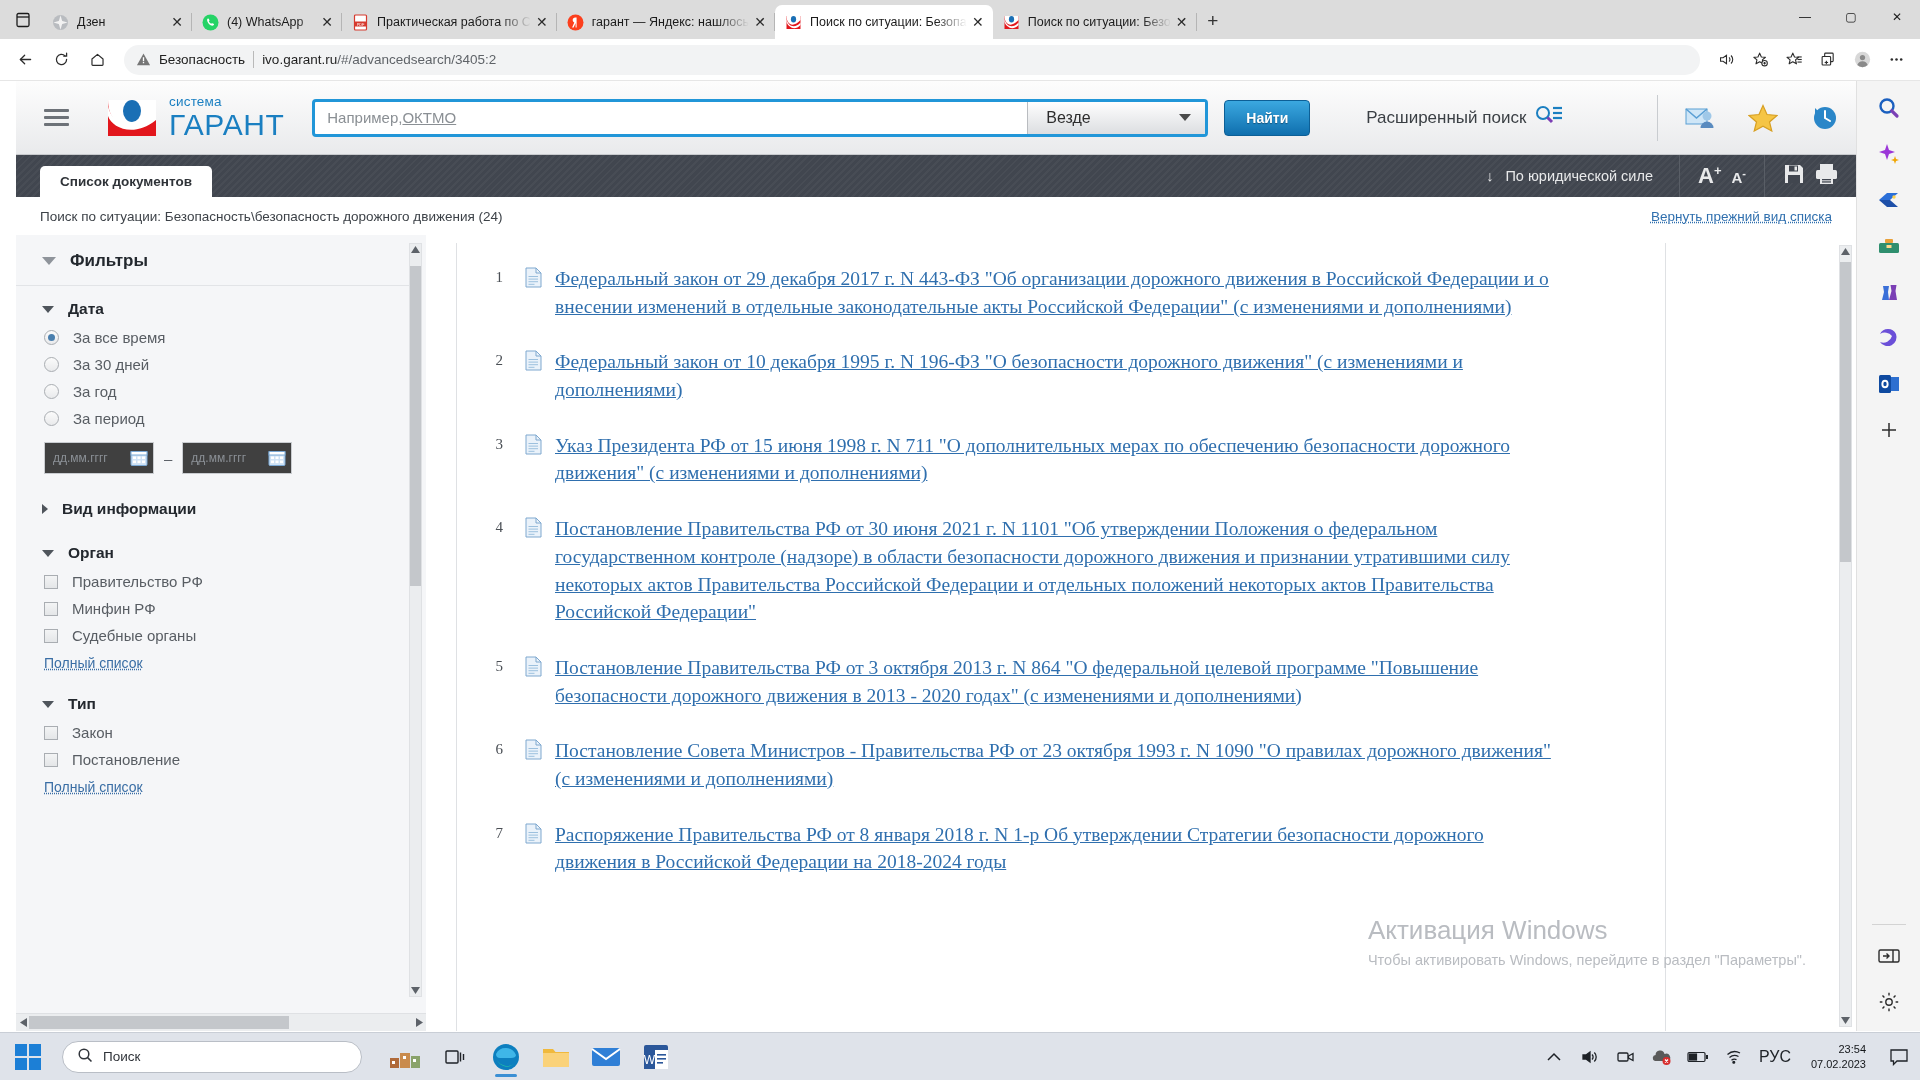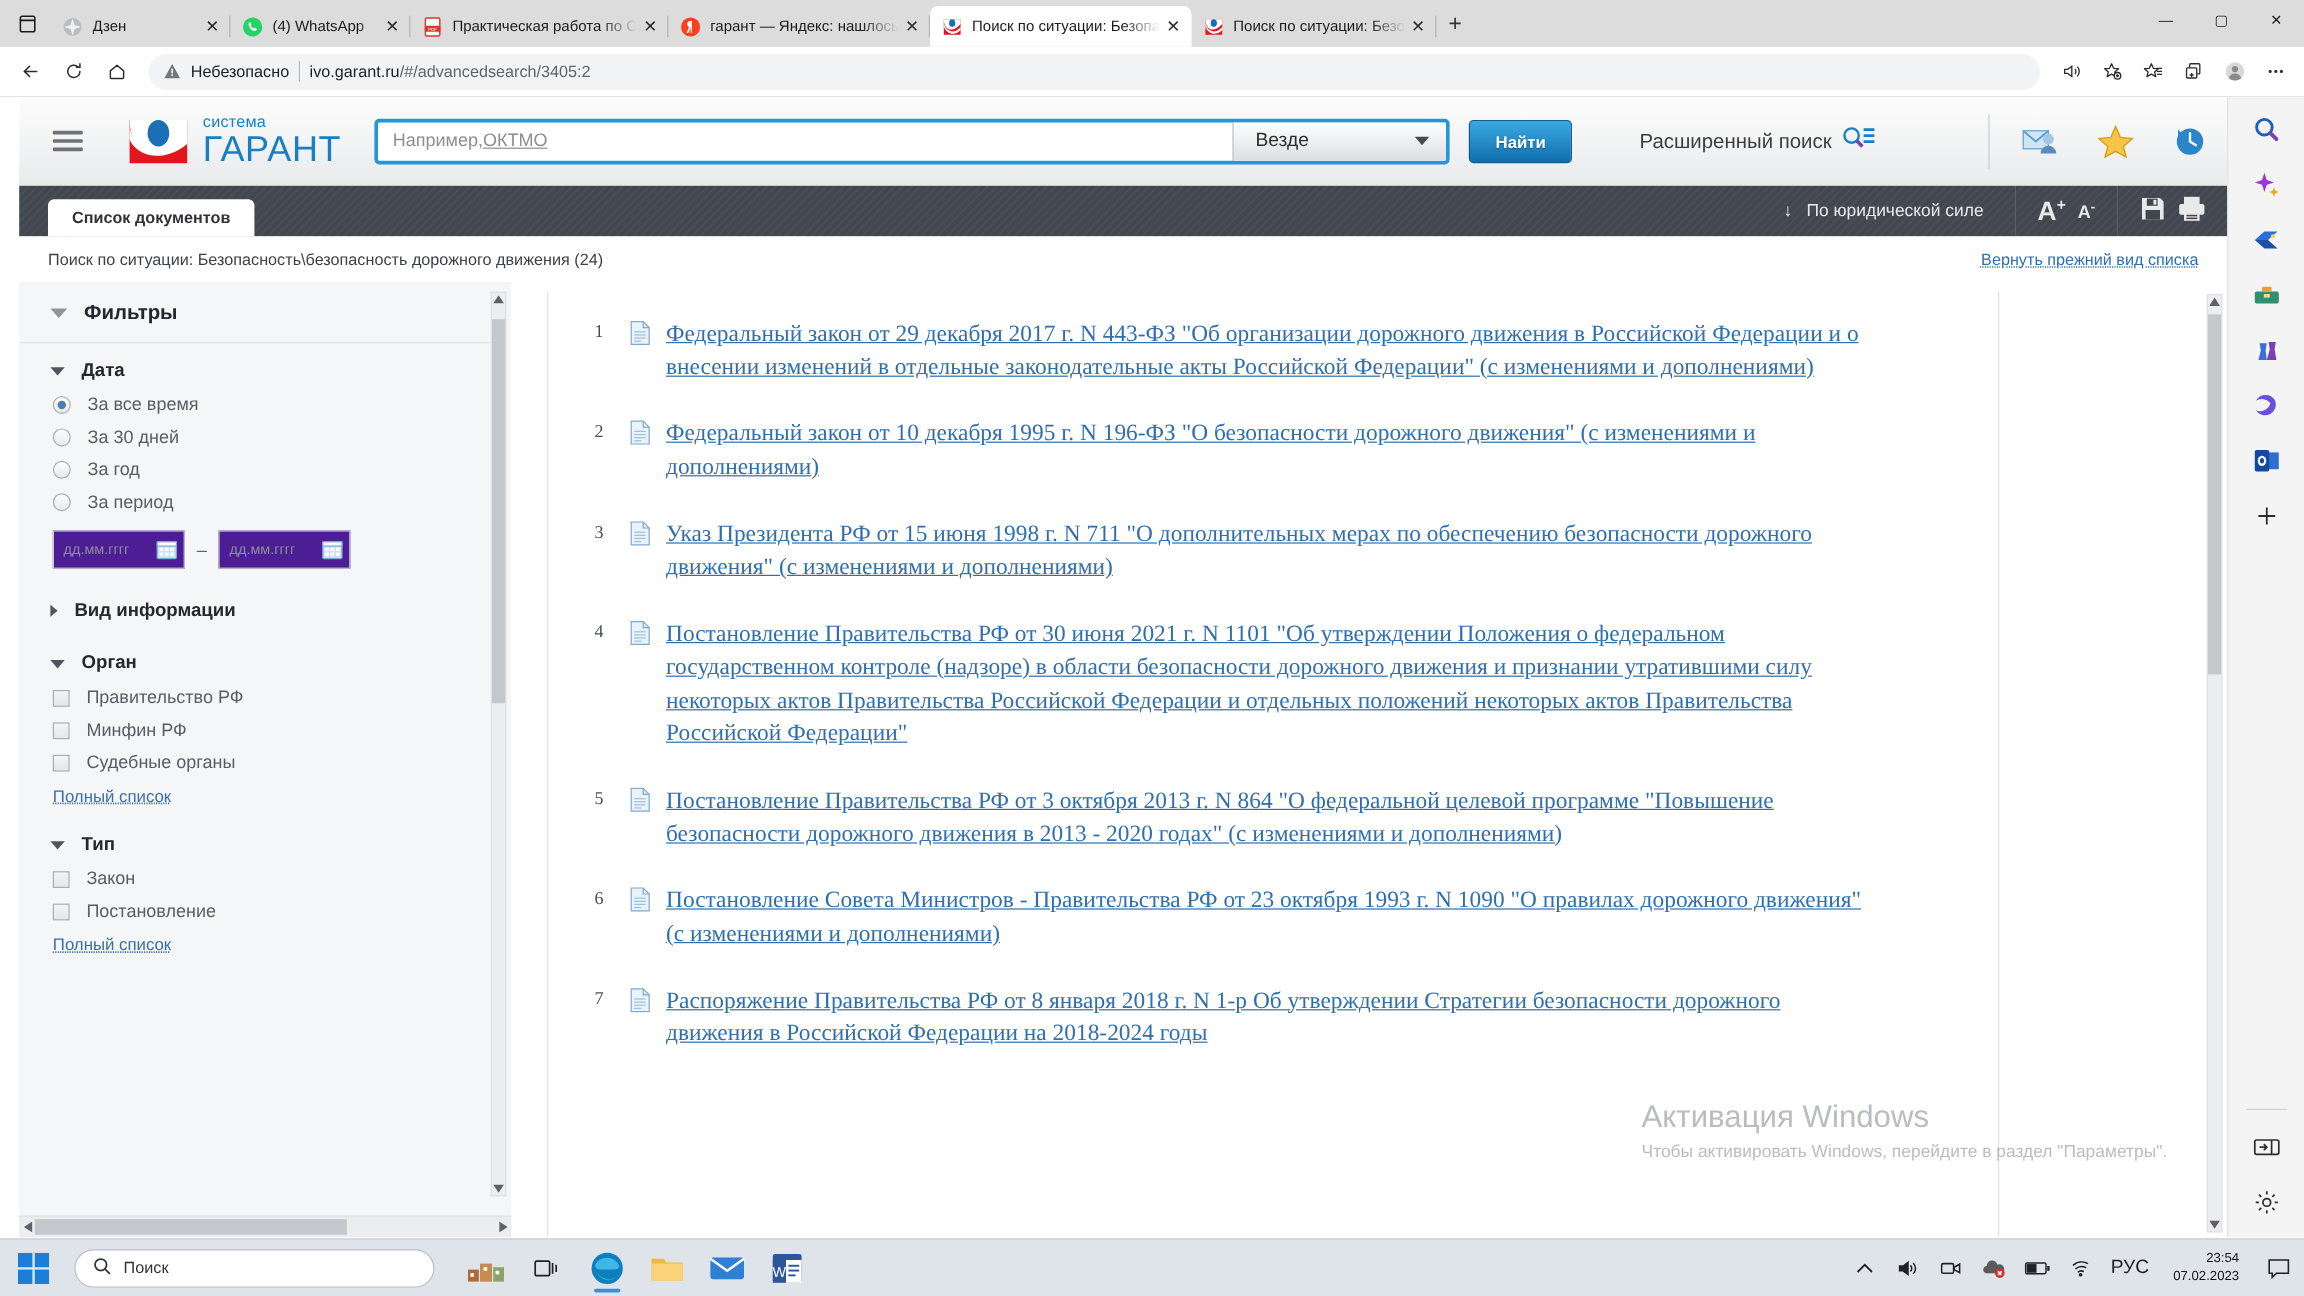--- a/index.html
+++ b/index.html
@@ -151,21 +151,21 @@
   .f-group-head .tri-d { width:0;height:0;border-left:6px solid transparent;border-right:6px solid transparent;border-top:7px solid #4f555c;}
   .f-group-head .tri-r { width:0;height:0;border-top:5px solid transparent;border-bottom:5px solid transparent;border-left:6px solid #4f555c;}
   .f-group-head span { font-size:15.5px; font-weight:bold; color:#23282e; }
   .f-opt { display:flex; align-items:center; gap:14px; padding: 5px 0 5px 2px; }
   .f-opt label { font-size:15px; color:#585d63; }
   .radio { width:15px;height:15px;border-radius:50%; border:1px solid #a9adb2; background: linear-gradient(#fbfbfb,#e9eaec); position:relative; flex:0 0 15px;}
   .radio.on::after { content:""; position:absolute; left:3px; top:3px; width:7px;height:7px;border-radius:50%; background:#4a7fae;}
   .chk { width:14px;height:14px; border:1px solid #a9adb2; background: linear-gradient(#f3f4f5,#e4e6e8); flex:0 0 14px;}
   .date-row { display:flex; align-items:center; gap:10px; padding: 10px 0 6px 2px; }
   .date-input {
-    width: 110px; height: 32px; background:#4c1d95; border:1px solid #c9ccd0;
+    width: 110px; height: 32px; background:#404040; border:1px solid #c9ccd0;
     display:flex; align-items:center; justify-content:space-between; padding: 0 5px 0 8px;
     font-size:12px; color:#8b9096;
   }
   .cal-ic { width:18px; height:18px; }
   .dash { color:#5d6269; font-size:15px; }
   .full-list { margin: 6px 0 4px 2px; font-size:14px; color:#3a6ea5; text-decoration: underline; text-decoration-style: dotted; }
   .f-scrollbar {
     position:absolute; right:4px; top:8px; bottom:34px; width:13px;
     background:#ebedef; border:1px solid #dfe1e4;
   }
@@ -335,21 +335,21 @@
       </svg>
   </div>
   <div class="omnibox">
     <span class="warn-ico">
       <svg viewBox="0 0 16 16">
           <path d="M8 1.5 15 14H1z" fill="#767676"></path>
           <rect x="7.3" y="5.6" width="1.4" height="4.2" fill="#fff"></rect>
           <rect x="7.3" y="10.6" width="1.4" height="1.4" fill="#fff"></rect>
         </svg>
     </span>
-    <span>Небезопасно</span>
+    <span>Безопасность</span>
     <span class="omni-sep"></span>
     <span class="omni-url"><span class="dom">ivo.garant.ru</span><span class="path">/#/advancedsearch/3405:2</span></span>
   </div>
   <div class="tool-ico">
     <svg viewBox="0 0 20 20" fill="none" stroke="#2c2c2c" stroke-width="1.3">
         <path d="M3 8v4h3l4 3V5L6 8z"></path>
         <path d="M13 7.5a3.5 3.5 0 0 1 0 5"></path>
         <path d="M15.3 5.3a6.5 6.5 0 0 1 0 9.4"></path>
       </svg>
   </div>

